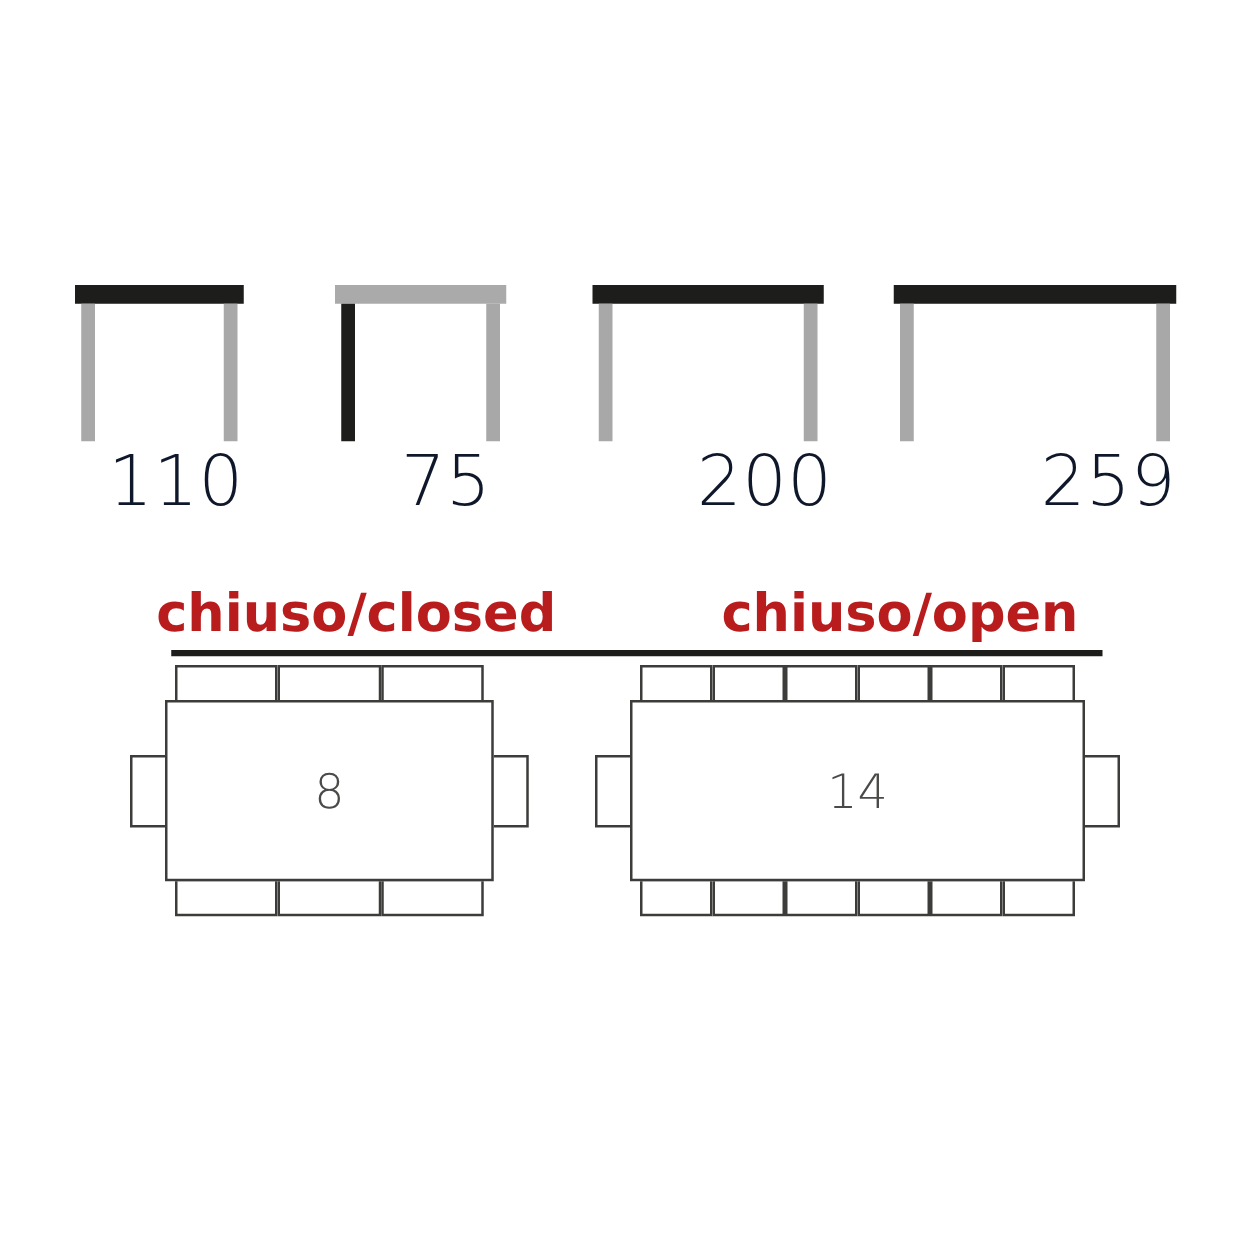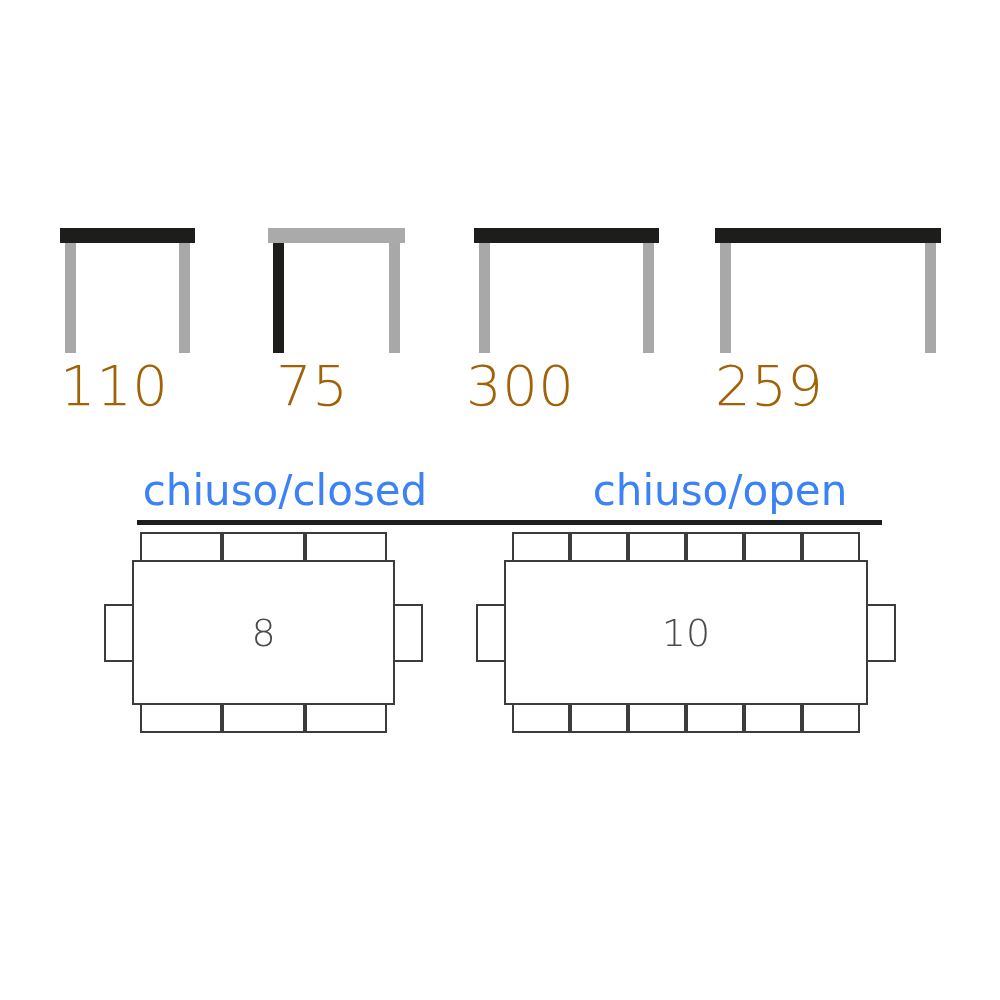--- a/index.html
+++ b/index.html
@@ -47,36 +47,36 @@
   .elev-leg.left  { left: 5px; }
   .elev-leg.right { right: 5px; }
 
   
   .dim-label {
     position: absolute;
     top: 358px;
     font-size: 56px;
     line-height: 56px;
     letter-spacing: 0.5px;
-    color: #a16207;
-    text-align: left;
+    color: #0f172a;
+    text-align: right;
     font-family: "DejaVu Sans", sans-serif;
     font-weight: 300;
     white-space: nowrap;
   }
 
   
   .state-label {
     position: absolute;
     top: 468px;
     font-size: 42px;
     line-height: 46px;
-    color: #3b82f6;
+    color: #b91c1c;
     font-family: "DejaVu Sans", sans-serif;
-    font-weight: 400;
+    font-weight: 700;
     white-space: nowrap;
     text-align: center;
   }
 
   
   .rule {
     position: absolute;
     left: 137px;
     top: 520px;
     width: 745px;
@@ -137,22 +137,22 @@
     <div class="elev-leg right" style="height: 110px;"></div>
   </div>
 
   <div class="elev" id="elev-3" style="left: 715px; top: 228px; width: 226px; height: 125px;">
     <div class="elev-top"></div>
     <div class="elev-leg left" style="height: 110px;"></div>
     <div class="elev-leg right" style="height: 110px;"></div>
   </div>
 
   <div class="dim-label" id="dim-0" style="left: 60px; width: 135px;">110</div>
-  <div class="dim-label" id="dim-1" style="left: 276px; width: 137px;">75</div>
-  <div class="dim-label" id="dim-2" style="left: 466px; width: 200px;">300</div>
+  <div class="dim-label" id="dim-1" style="left: 256px; width: 137px;">75</div>
+  <div class="dim-label" id="dim-2" style="left: 466px; width: 200px;">200</div>
   <div class="dim-label" id="dim-3" style="left: 715px; width: 226px;">259</div>
 
   <div class="state-label" id="state-closed-label" style="left: 110px; width: 350px;">chiuso/closed</div>
   <div class="state-label" id="state-open-label" style="left: 545px; width: 350px;">chiuso/open</div>
 
   <div class="rule" id="rule" style="left: 137px; top: 520px; width: 745px; height: 5px;"></div>
 
   <div class="plan" id="plan-closed">
       <div class="table-top" style="left: 132px; top: 560px; width: 263px; height: 145px;"></div>
       <div class="seat-count" style="left: 132px; top: 613.5px; width: 263px;">8</div>
@@ -160,21 +160,21 @@
       <div class="chair" style="left: 140px; top: 703px; width: 82.3333px; height: 30px;"></div>
       <div class="chair" style="left: 222.333px; top: 532px; width: 82.3333px; height: 30px;"></div>
       <div class="chair" style="left: 222.333px; top: 703px; width: 82.3333px; height: 30px;"></div>
       <div class="chair" style="left: 304.667px; top: 532px; width: 82.3333px; height: 30px;"></div>
       <div class="chair" style="left: 304.667px; top: 703px; width: 82.3333px; height: 30px;"></div>
       <div class="chair" style="left: 104px; top: 603.5px; width: 30px; height: 58px;"></div>
       <div class="chair" style="left: 393px; top: 603.5px; width: 30px; height: 58px;"></div>
     </div>
   <div class="plan" id="plan-open">
       <div class="table-top" style="left: 504px; top: 560px; width: 364px; height: 145px;"></div>
-      <div class="seat-count" style="left: 504px; top: 613.5px; width: 364px;">10</div>
+      <div class="seat-count" style="left: 504px; top: 613.5px; width: 364px;">14</div>
       <div class="chair" style="left: 512px; top: 532px; width: 58px; height: 30px;"></div>
       <div class="chair" style="left: 512px; top: 703px; width: 58px; height: 30px;"></div>
       <div class="chair" style="left: 570px; top: 532px; width: 58px; height: 30px;"></div>
       <div class="chair" style="left: 570px; top: 703px; width: 58px; height: 30px;"></div>
       <div class="chair" style="left: 628px; top: 532px; width: 58px; height: 30px;"></div>
       <div class="chair" style="left: 628px; top: 703px; width: 58px; height: 30px;"></div>
       <div class="chair" style="left: 686px; top: 532px; width: 58px; height: 30px;"></div>
       <div class="chair" style="left: 686px; top: 703px; width: 58px; height: 30px;"></div>
       <div class="chair" style="left: 744px; top: 532px; width: 58px; height: 30px;"></div>
       <div class="chair" style="left: 744px; top: 703px; width: 58px; height: 30px;"></div>

